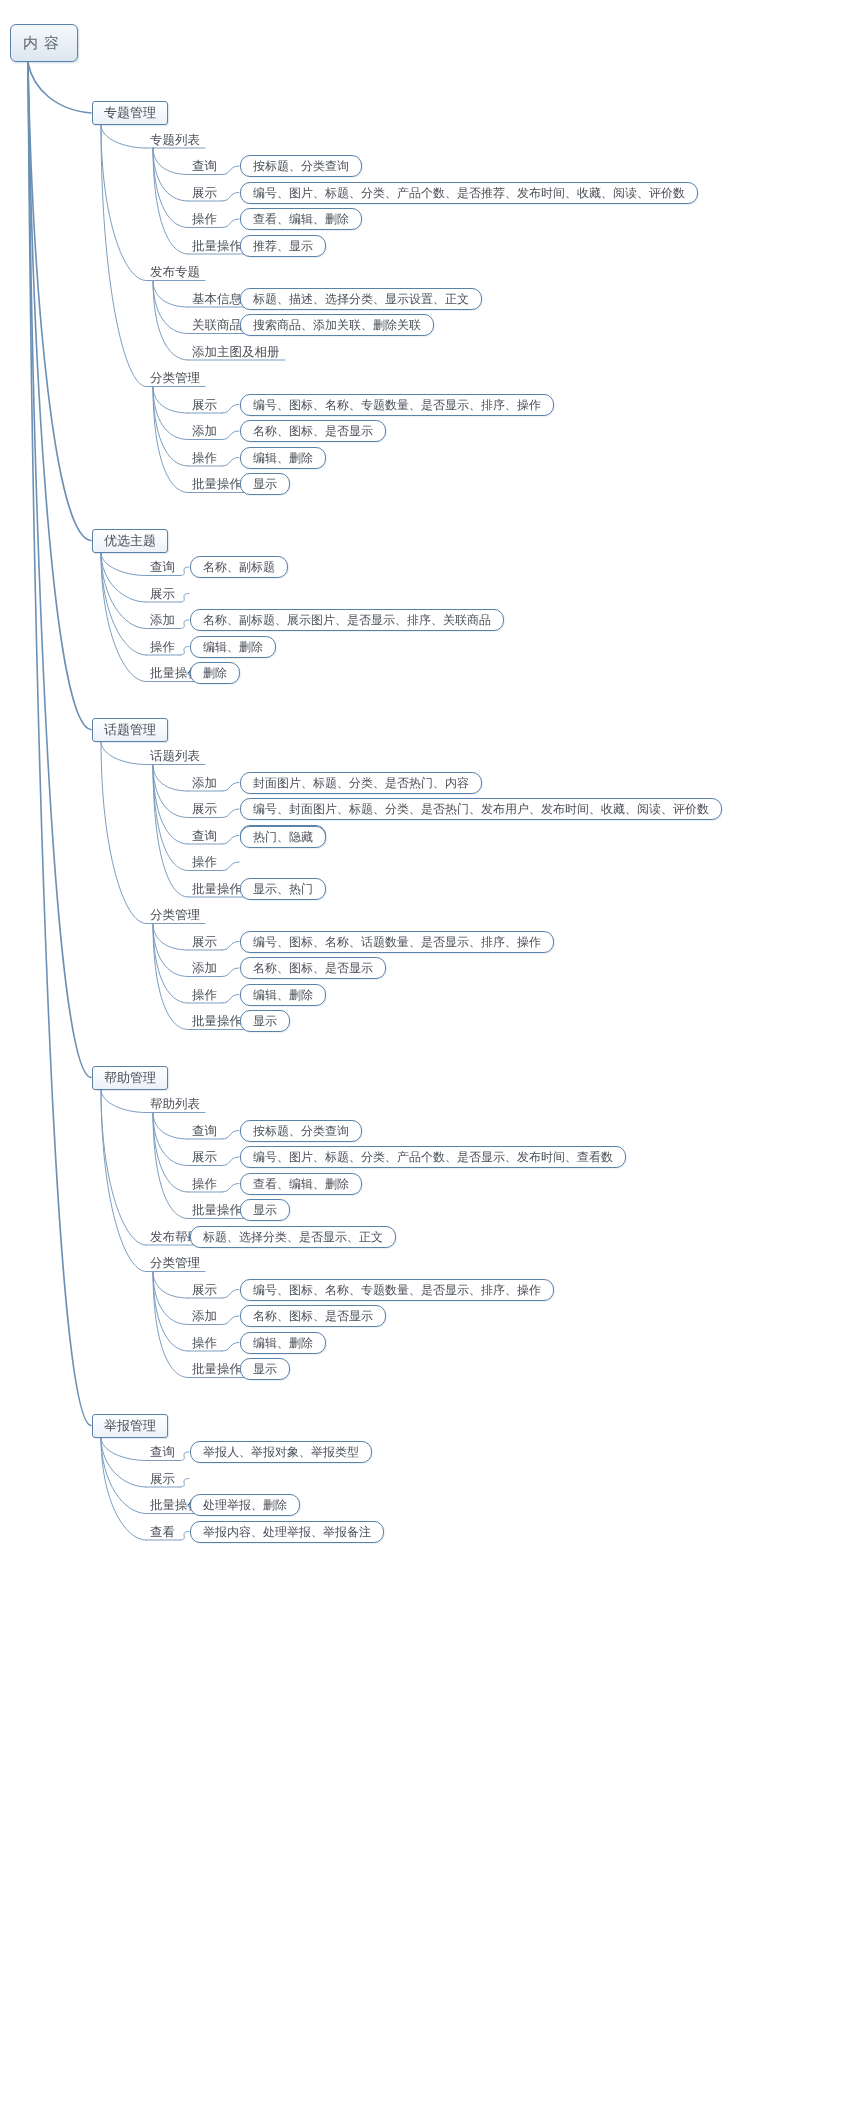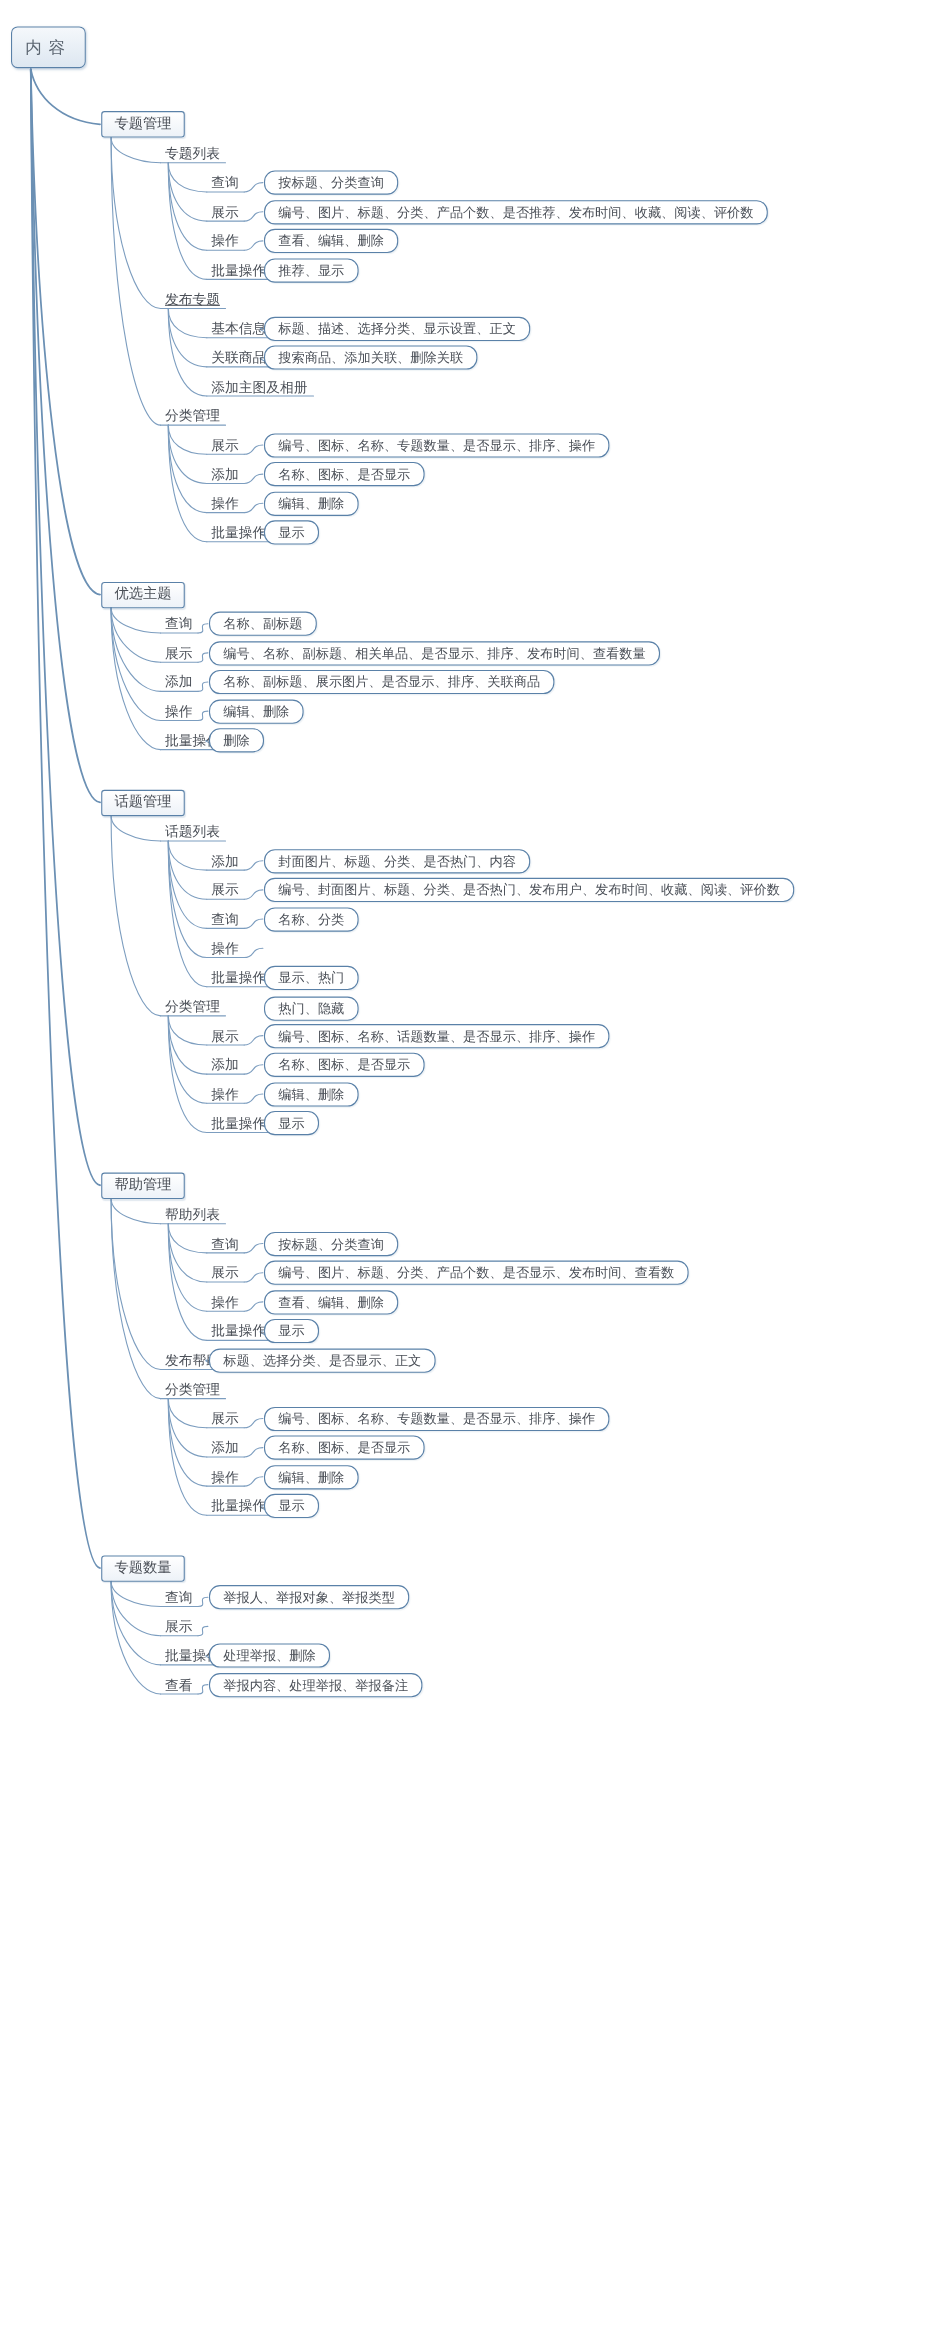--- a/index.html
+++ b/index.html
@@ -198,56 +198,55 @@
     <div class="node box" style="left: 92px; top: 101px;">专题管理</div>
     <div class="node label" style="left: 148px; top: 131px;">专题列表</div>
     <div class="node label" style="left: 190px; top: 157px;">查询</div>
     <div class="node pill" style="left: 240px; top: 155px;">按标题、分类查询</div>
     <div class="node label" style="left: 190px; top: 184px;">展示</div>
     <div class="node pill" style="left: 240px; top: 182px;">编号、图片、标题、分类、产品个数、是否推荐、发布时间、收藏、阅读、评价数</div>
     <div class="node label" style="left: 190px; top: 210px;">操作</div>
     <div class="node pill" style="left: 240px; top: 208px;">查看、编辑、删除</div>
     <div class="node label" style="left: 190px; top: 237px;">批量操作</div>
     <div class="node pill" style="left: 240px; top: 235px;">推荐、显示</div>
-    <div class="node label" style="left: 148px; top: 263px; text-decoration: underline;">发布专题</div>
+    <div class="node label" style="left: 148px; top: 263px;">发布专题</div>
     <div class="node label" style="left: 190px; top: 290px; text-align: center;">基本信息</div>
     <div class="node pill" style="left: 240px; top: 288px; text-align: right;">标题、描述、选择分类、显示设置、正文</div>
     <div class="node label" style="left: 190px; top: 316px;">关联商品</div>
     <div class="node pill" style="left: 240px; top: 314px;">搜索商品、添加关联、删除关联</div>
     <div class="node label" style="left: 190px; top: 343px;">添加主图及相册</div>
     <div class="node label" style="left: 148px; top: 369px;">分类管理</div>
     <div class="node label" style="left: 190px; top: 396px;">展示</div>
     <div class="node pill" style="left: 240px; top: 394px;">编号、图标、名称、专题数量、是否显示、排序、操作</div>
     <div class="node label" style="left: 190px; top: 422px;">添加</div>
     <div class="node pill" style="left: 240px; top: 420px;">名称、图标、是否显示</div>
     <div class="node label" style="left: 190px; top: 449px;">操作</div>
     <div class="node pill" style="left: 240px; top: 447px;">编辑、删除</div>
     <div class="node label" style="left: 190px; top: 475px;">批量操作</div>
     <div class="node pill" style="left: 240px; top: 473px;">显示</div>
     <div class="node box" style="left: 92px; top: 529px;">优选主题</div>
     <div class="node label" style="left: 148px; top: 558px;">查询</div>
     <div class="node pill" style="left: 190px; top: 556px;">名称、副标题</div>
     <div class="node label" style="left: 148px; top: 585px;">展示</div>
-    <div class="node pill" style="left: 190px; top: 583px;">编号、名称、副标题、相关单品、是否显示、排序、发布时间、查看数量</div>
     <div class="node label" style="left: 148px; top: 611px;">添加</div>
     <div class="node pill" style="left: 190px; top: 609px;">名称、副标题、展示图片、是否显示、排序、关联商品</div>
     <div class="node label" style="left: 148px; top: 638px;">操作</div>
     <div class="node pill" style="left: 190px; top: 636px;">编辑、删除</div>
     <div class="node label" style="left: 148px; top: 664px;">批量操作</div>
     <div class="node pill" style="left: 190px; top: 662px;">删除</div>
     <div class="node box" style="left: 92px; top: 718px;">话题管理</div>
     <div class="node label" style="left: 148px; top: 747px;">话题列表</div>
     <div class="node label" style="left: 190px; top: 774px;">添加</div>
     <div class="node pill" style="left: 240px; top: 772px;">封面图片、标题、分类、是否热门、内容</div>
     <div class="node label" style="left: 190px; top: 800px;">展示</div>
     <div class="node pill" style="left: 240px; top: 798px;">编号、封面图片、标题、分类、是否热门、发布用户、发布时间、收藏、阅读、评价数</div>
     <div class="node label" style="left: 190px; top: 827px;">查询</div>
     <div class="node pill" style="left: 240px; top: 825px;">名称、分类</div>
     <div class="node label" style="left: 190px; top: 853px;">操作</div>
-    <div class="node pill" style="left: 240px; top: 882px; margin-top: 24px;">热门、隐藏</div>
+    <div class="node pill" style="left: 240px; top: 802px; margin-top: 24px;">热门、隐藏</div>
     <div class="node label" style="left: 190px; top: 880px;">批量操作</div>
     <div class="node pill" style="left: 240px; top: 878px;">显示、热门</div>
     <div class="node label" style="left: 148px; top: 906px;">分类管理</div>
     <div class="node label" style="left: 190px; top: 933px;">展示</div>
     <div class="node pill" style="left: 240px; top: 931px;">编号、图标、名称、话题数量、是否显示、排序、操作</div>
     <div class="node label" style="left: 190px; top: 959px;">添加</div>
     <div class="node pill" style="left: 240px; top: 957px;">名称、图标、是否显示</div>
     <div class="node label" style="left: 190px; top: 986px;">操作</div>
     <div class="node pill" style="left: 240px; top: 984px;">编辑、删除</div>
     <div class="node label" style="left: 190px; top: 1012px;">批量操作</div>
@@ -266,21 +265,21 @@
     <div class="node pill" style="left: 190px; top: 1226px;">标题、选择分类、是否显示、正文</div>
     <div class="node label" style="left: 148px; top: 1254px;">分类管理</div>
     <div class="node label" style="left: 190px; top: 1281px;">展示</div>
     <div class="node pill" style="left: 240px; top: 1279px;">编号、图标、名称、专题数量、是否显示、排序、操作</div>
     <div class="node label" style="left: 190px; top: 1307px;">添加</div>
     <div class="node pill" style="left: 240px; top: 1305px;">名称、图标、是否显示</div>
     <div class="node label" style="left: 190px; top: 1334px;">操作</div>
     <div class="node pill" style="left: 240px; top: 1332px;">编辑、删除</div>
     <div class="node label" style="left: 190px; top: 1360px;">批量操作</div>
     <div class="node pill" style="left: 240px; top: 1358px;">显示</div>
-    <div class="node box" style="left: 92px; top: 1414px;">专题数量</div>
+    <div class="node box" style="left: 92px; top: 1414px;">举报管理</div>
     <div class="node label" style="left: 148px; top: 1443px;">查询</div>
     <div class="node pill" style="left: 190px; top: 1441px;">举报人、举报对象、举报类型</div>
     <div class="node label" style="left: 148px; top: 1470px;">展示</div>
     <div class="node label" style="left: 148px; top: 1496px;">批量操作</div>
     <div class="node pill" style="left: 190px; top: 1494px;">处理举报、删除</div>
     <div class="node label" style="left: 148px; top: 1523px;">查看</div>
     <div class="node pill" style="left: 190px; top: 1521px;">举报内容、处理举报、举报备注</div>
   </div>
 
 </body></html>

